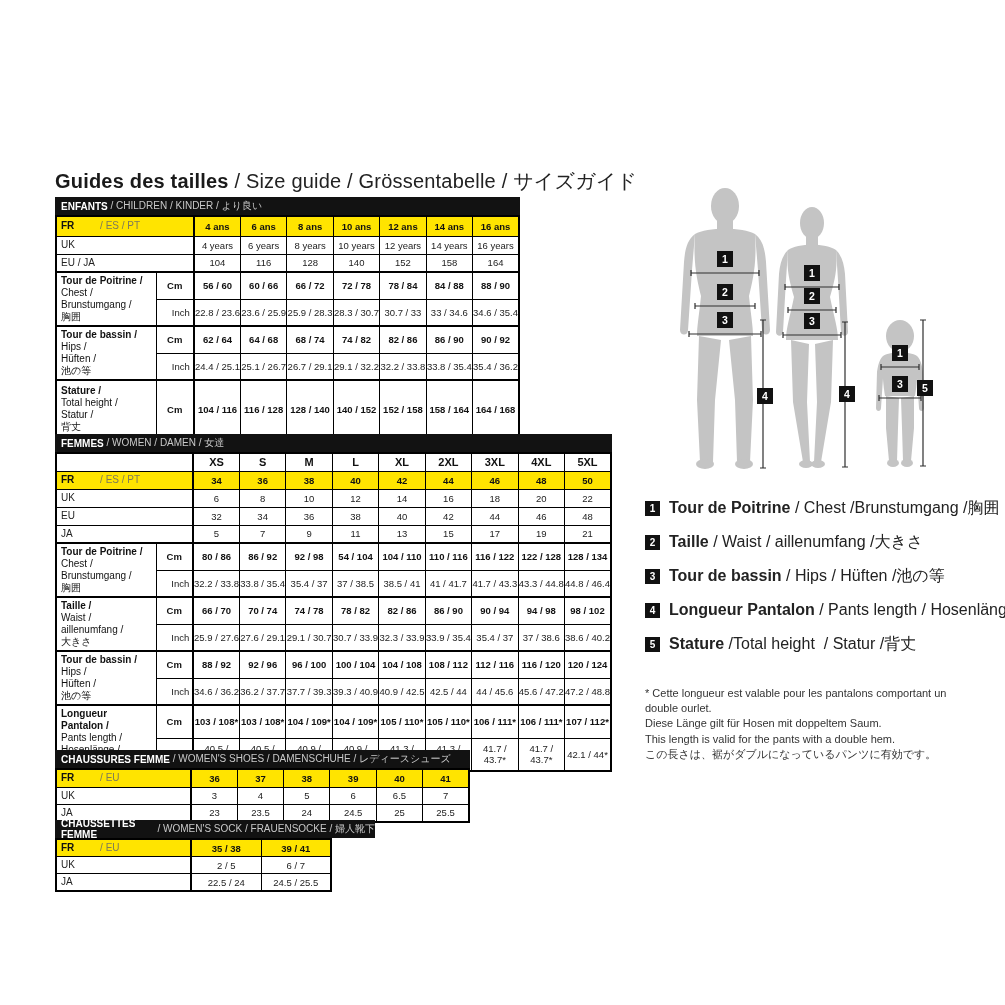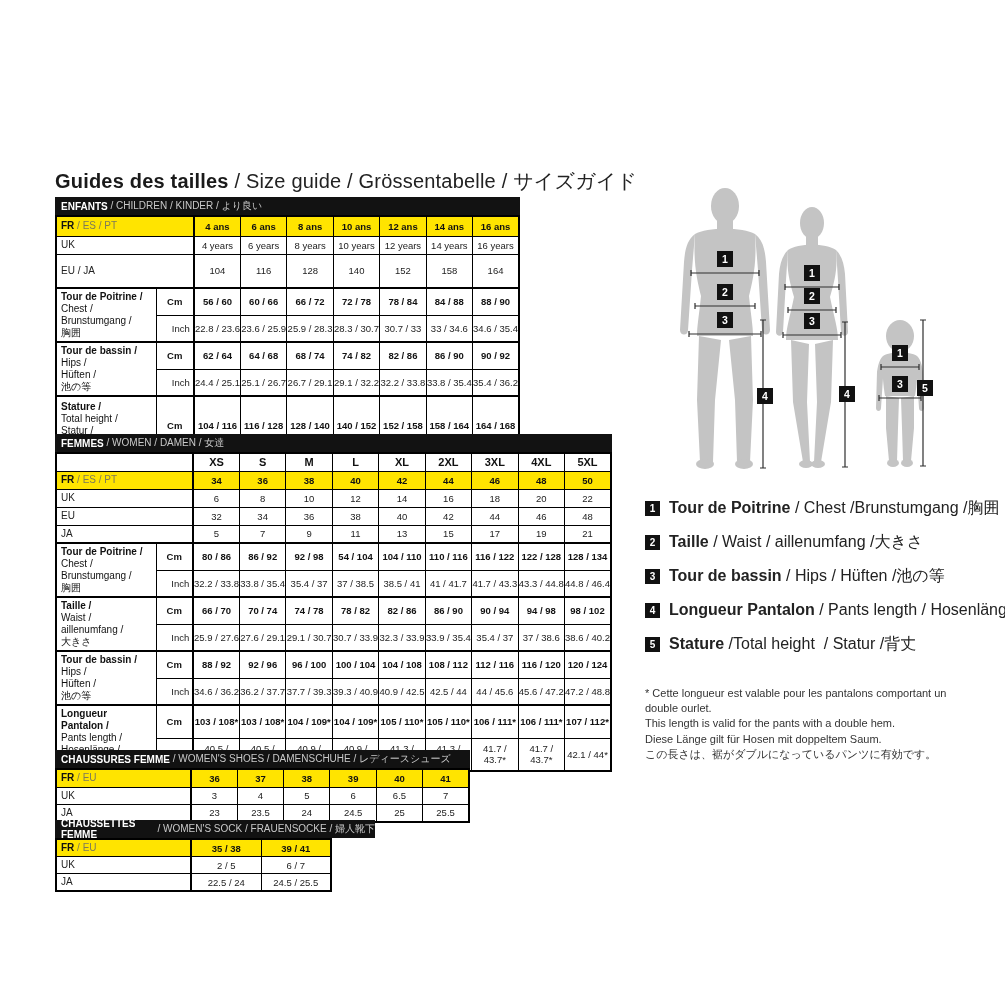--- a/index.html
+++ b/index.html
@@ -19,21 +19,21 @@
   td{border:1px solid #000;text-align:center;vertical-align:middle;
      font-size:9.5px;padding:0;overflow:hidden;}
   td.lbl{text-align:left;padding:2px 4px;font-size:10px;line-height:1.2;}
   td.lbl div:first-child{font-weight:bold;}
   td.unit{font-weight:bold;}
   td.uniti{font-weight:normal;color:#222;padding-left:12px;}
   .v{font-weight:bold;}
   .vn{font-weight:normal;color:#222;}
   tr.yellow td{background:#ffe400;}
   tr.sizes td{font-weight:bold;font-size:11px;margin-left:24px;}
-  .gray{color:#7d7a5a;font-weight:normal;white-space:pre;}
+  .gray{color:#7d7a5a;font-weight:normal;white-space:pre;padding-left:23px;}
   .sepR{border-right:2px solid #000 !important;}
   tr.grp td{border-top:2px solid #000;}
   
   .litem{display:flex;align-items:center;margin-bottom:13px;}
   .lbadge{width:15px;height:15px;background:#111;color:#fff;font-size:10px;font-weight:bold;
     display:flex;align-items:center;justify-content:center;margin-right:9px;flex:none;}
   .ltext{font-size:16px;color:#222;white-space:pre;}
   
   #footnote{font-size:11px;color:#333;line-height:1.38;}
   
@@ -77,21 +77,21 @@
       <tr style="height:18px">
         <td colspan="2" class="lbl sepR vn">UK</td>
         <td class="vn">4 years</td>
             <td class="vn">6 years</td>
             <td class="vn">8 years</td>
             <td class="vn">10 years</td>
             <td class="vn">12 years</td>
             <td class="vn">14 years</td>
             <td class="vn">16 years</td>
       </tr>
-      <tr style="height:34px">
+      <tr style="height:18px">
         <td colspan="2" class="lbl sepR vn">EU / JA</td>
         <td class="vn">104</td>
             <td class="vn">116</td>
             <td class="vn">128</td>
             <td class="vn">140</td>
             <td class="vn">152</td>
             <td class="vn">158</td>
             <td class="vn">164</td>
       </tr>
       <tr class="grp" style="height:25px">
@@ -526,18 +526,18 @@
     </div>
     <div class="litem">
       <span class="lbadge">5</span>
       <span class="ltext"><span class="b">Stature</span><span> /Total height  / Statur /背丈</span></span>
     </div>
   </div>
 
   <div id="footnote" class="abs" style="left:645px;top:686px;width:340px;">
     <div>* Cette longueur est valable pour les pantalons comportant un</div>
       <div>double ourlet.</div>
+      <div>Diese Länge gilt für Hosen mit doppeltem Saum.</div>
       <div>This length is valid for the pants with a double hem.</div>
-      <div>Diese Länge gilt für Hosen mit doppeltem Saum.</div>
       <div>この長さは、裾がダブルになっているパンツに有効です。</div>
   </div>
 
 </div>
 
 </body></html>

